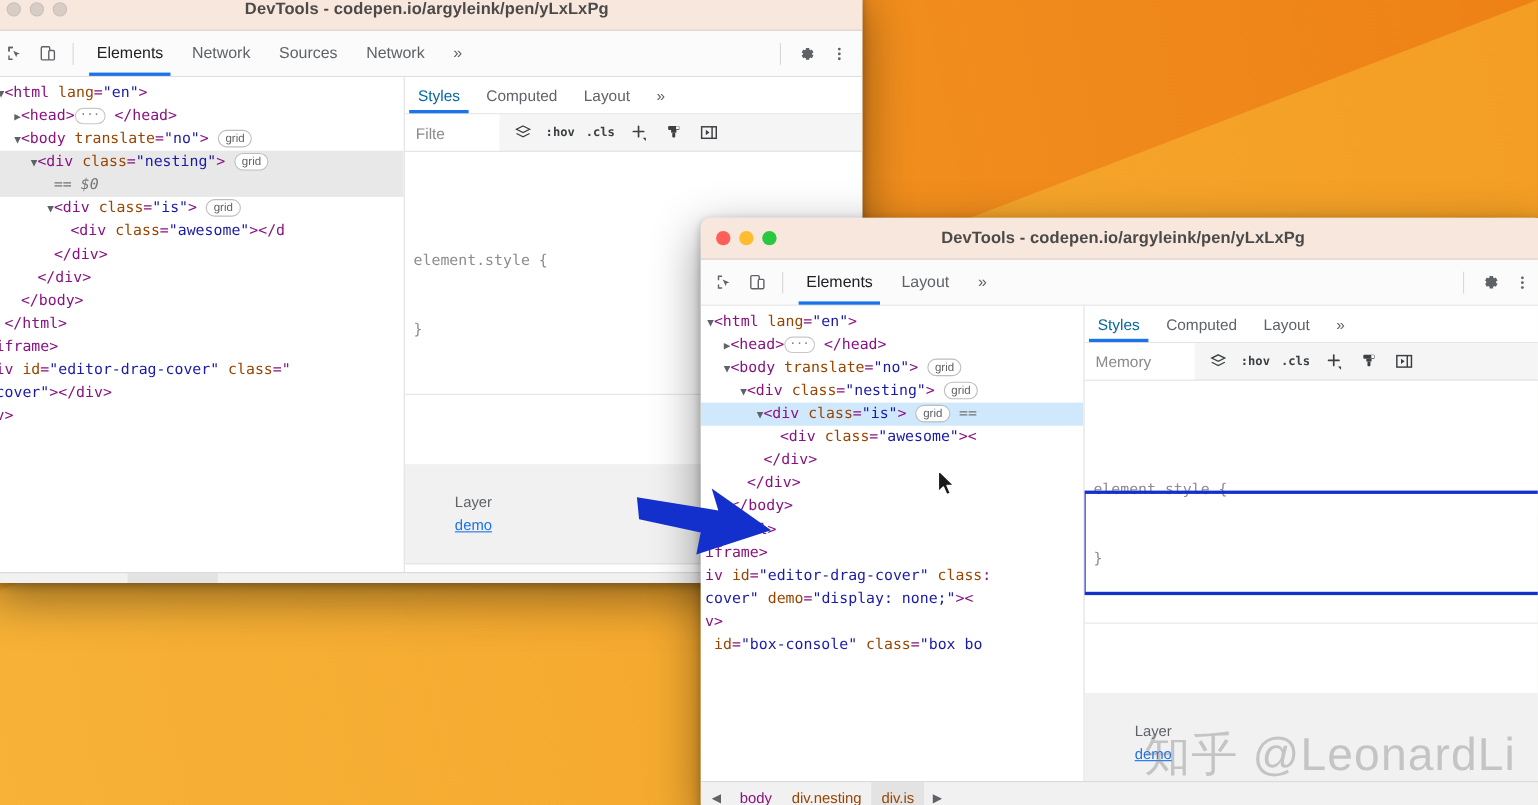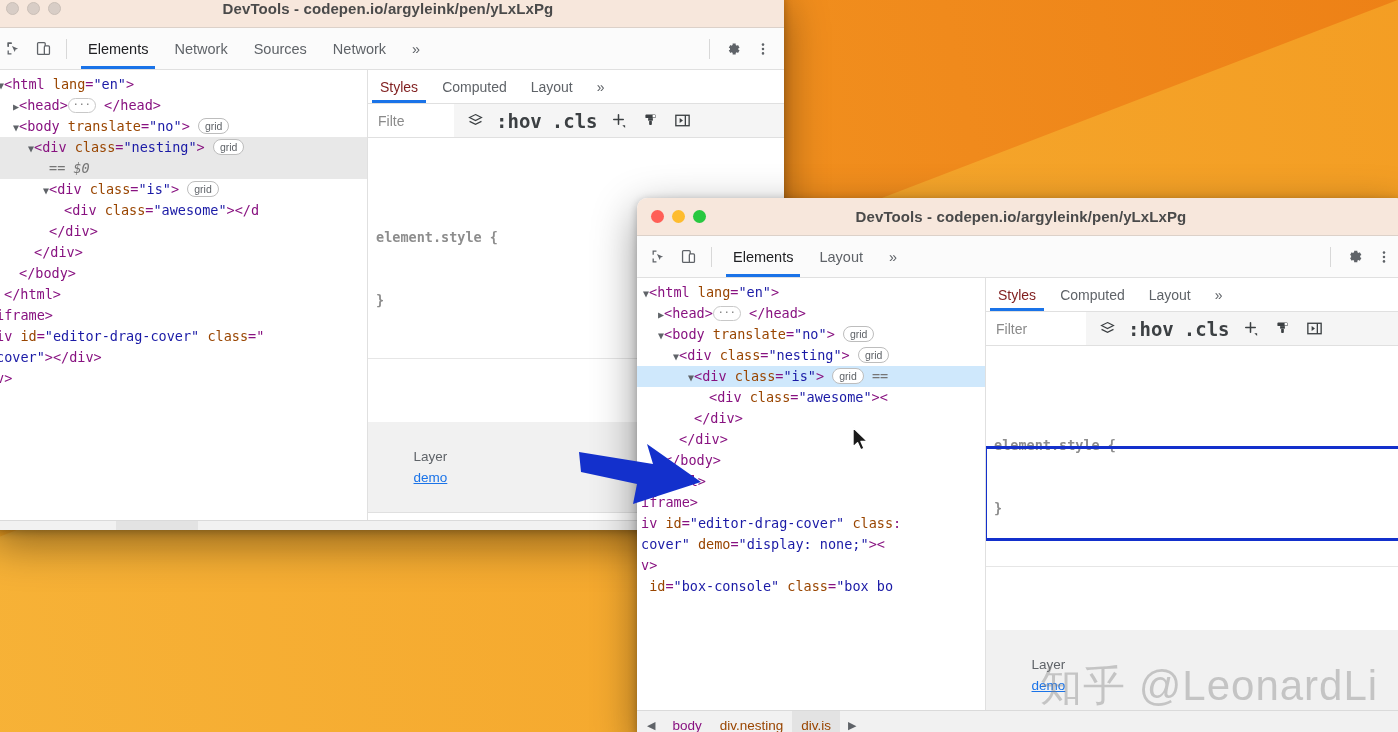--- a/index.html
+++ b/index.html
@@ -154,51 +154,51 @@
   .sub-tabs {
     height: 34px;
     display: flex; align-items: stretch;
     border-bottom: 1px solid #e0e0e0;
     background: #fff;
   }
   .sub-tab {
     display: flex; align-items: center; padding: 0 12px;
     font-size: 14px; color: #5f6368; position: relative; white-space: nowrap;
   }
-  .sub-tab.active { color: #7f1d1d; }
+  .sub-tab.active { color: #0369a1; }
   .sub-tab.active::after {
     content: ""; position: absolute; left: 4px; right: 4px; bottom: 0;
     height: 3px; background: #1a73e8;
   }
   .filter-bar {
     height: 34px; display: flex; align-items: center;
     border-bottom: 1px solid #e0e0e0;
     background: #f5f5f5;
     gap: 10px; padding-right: 6px;
   }
   .filter-input {
     background: #fff; border: none; outline: none;
     height: 100%; width: 86px;
     font-size: 14px; color: #8a8a8a;
     display: flex; align-items: center; padding-left: 10px;
   }
-  .fb-txt { font-size: 19px; font-weight: bold; color: #3c4043;
+  .fb-txt { font-size: 11px; font-weight: bold; color: #3c4043;
             font-family: "DejaVu Sans Mono", monospace; }
   .fb-ico { display: flex; align-items: center; justify-content: center;
             width: 22px; color: #5f6368; }
 
   
   .css-area {
     font-family: "DejaVu Sans Mono", monospace;
     font-size: 13.5px;
     line-height: 21px;
     color: #202124;
     white-space: pre;
   }
-  .css-block { padding: 5px 0 5px 8px; border-bottom: 1px solid #e6e6e6; position: relative; font-weight: bold; }
+  .css-block { padding: 5px 0 5px 8px; border-bottom: 1px solid #e6e6e6; position: relative; }
   .sel    { color: #202124; }
   .dim    { color: #8d8d8d; }
   .layer-row {
     background: #f1f1f1;
     border-bottom: 1px solid #e0e0e0;
     font-family: "Liberation Sans", sans-serif;
     font-size: 13.5px; color: #5f6368;
     padding: 3px 8px;
   }
   .layer-link { color: #1a73e8; text-decoration: underline; }
@@ -484,21 +484,21 @@
 
     <div class="styles-pane">
       <div class="sub-tabs">
         <div class="sub-tab active">Styles</div>
         <div class="sub-tab">Computed</div>
         <div class="sub-tab">Layout</div>
         <div class="sub-tab">»</div>
       </div>
 
       <div class="filter-bar">
-        <div class="filter-input" style="width:100px;color:#8a8a8a" title="Filter">Filter</div>
+        <div class="filter-input" style="width:100px;color:#8a8a8a" title="Filter">Memory</div>
         <span class="fb-ico">
           <svg width="17" height="17" viewBox="0 0 20 20">
               <path d="M10 3l7 3.5-7 3.5-7-3.5L10 3z" fill="none" stroke="#3c4043" stroke-width="1.4"></path>
               <path d="M3 11l7 3.5 7-3.5" fill="none" stroke="#3c4043" stroke-width="1.4"></path>
             </svg>
         </span>
         <span class="fb-txt">:hov</span>
         <span class="fb-txt">.cls</span>
         <span class="fb-ico">
           <svg width="19" height="19" viewBox="0 0 20 20">

